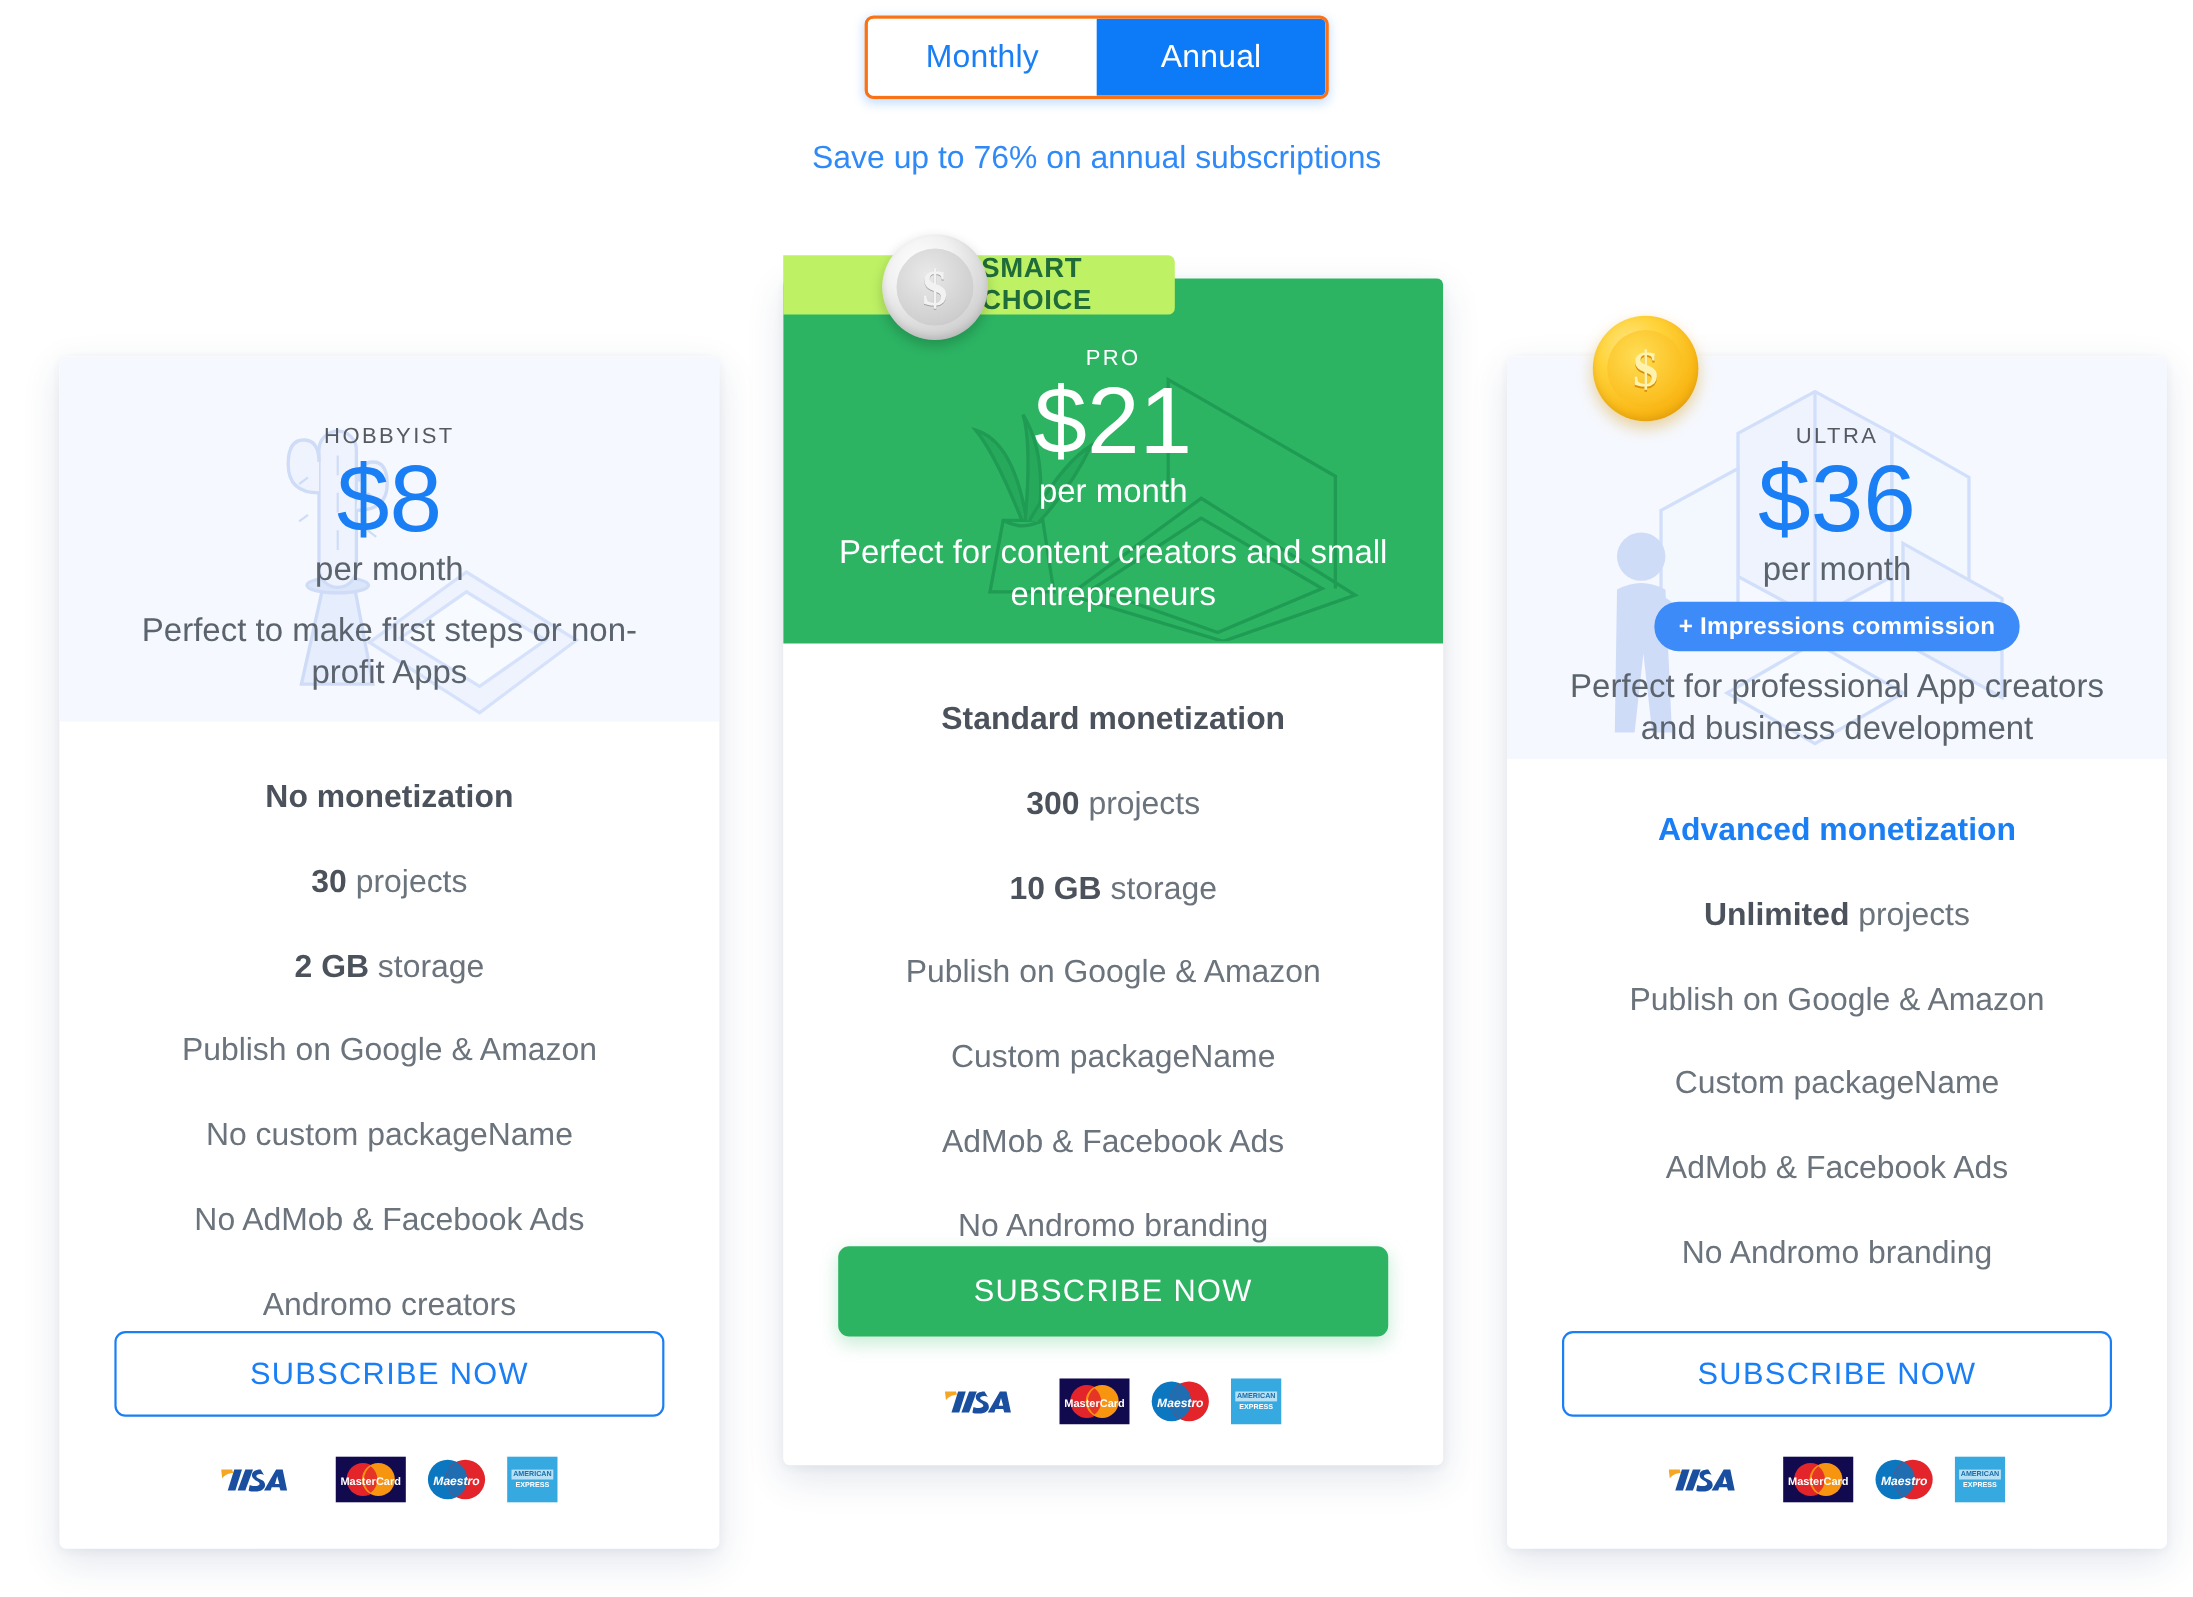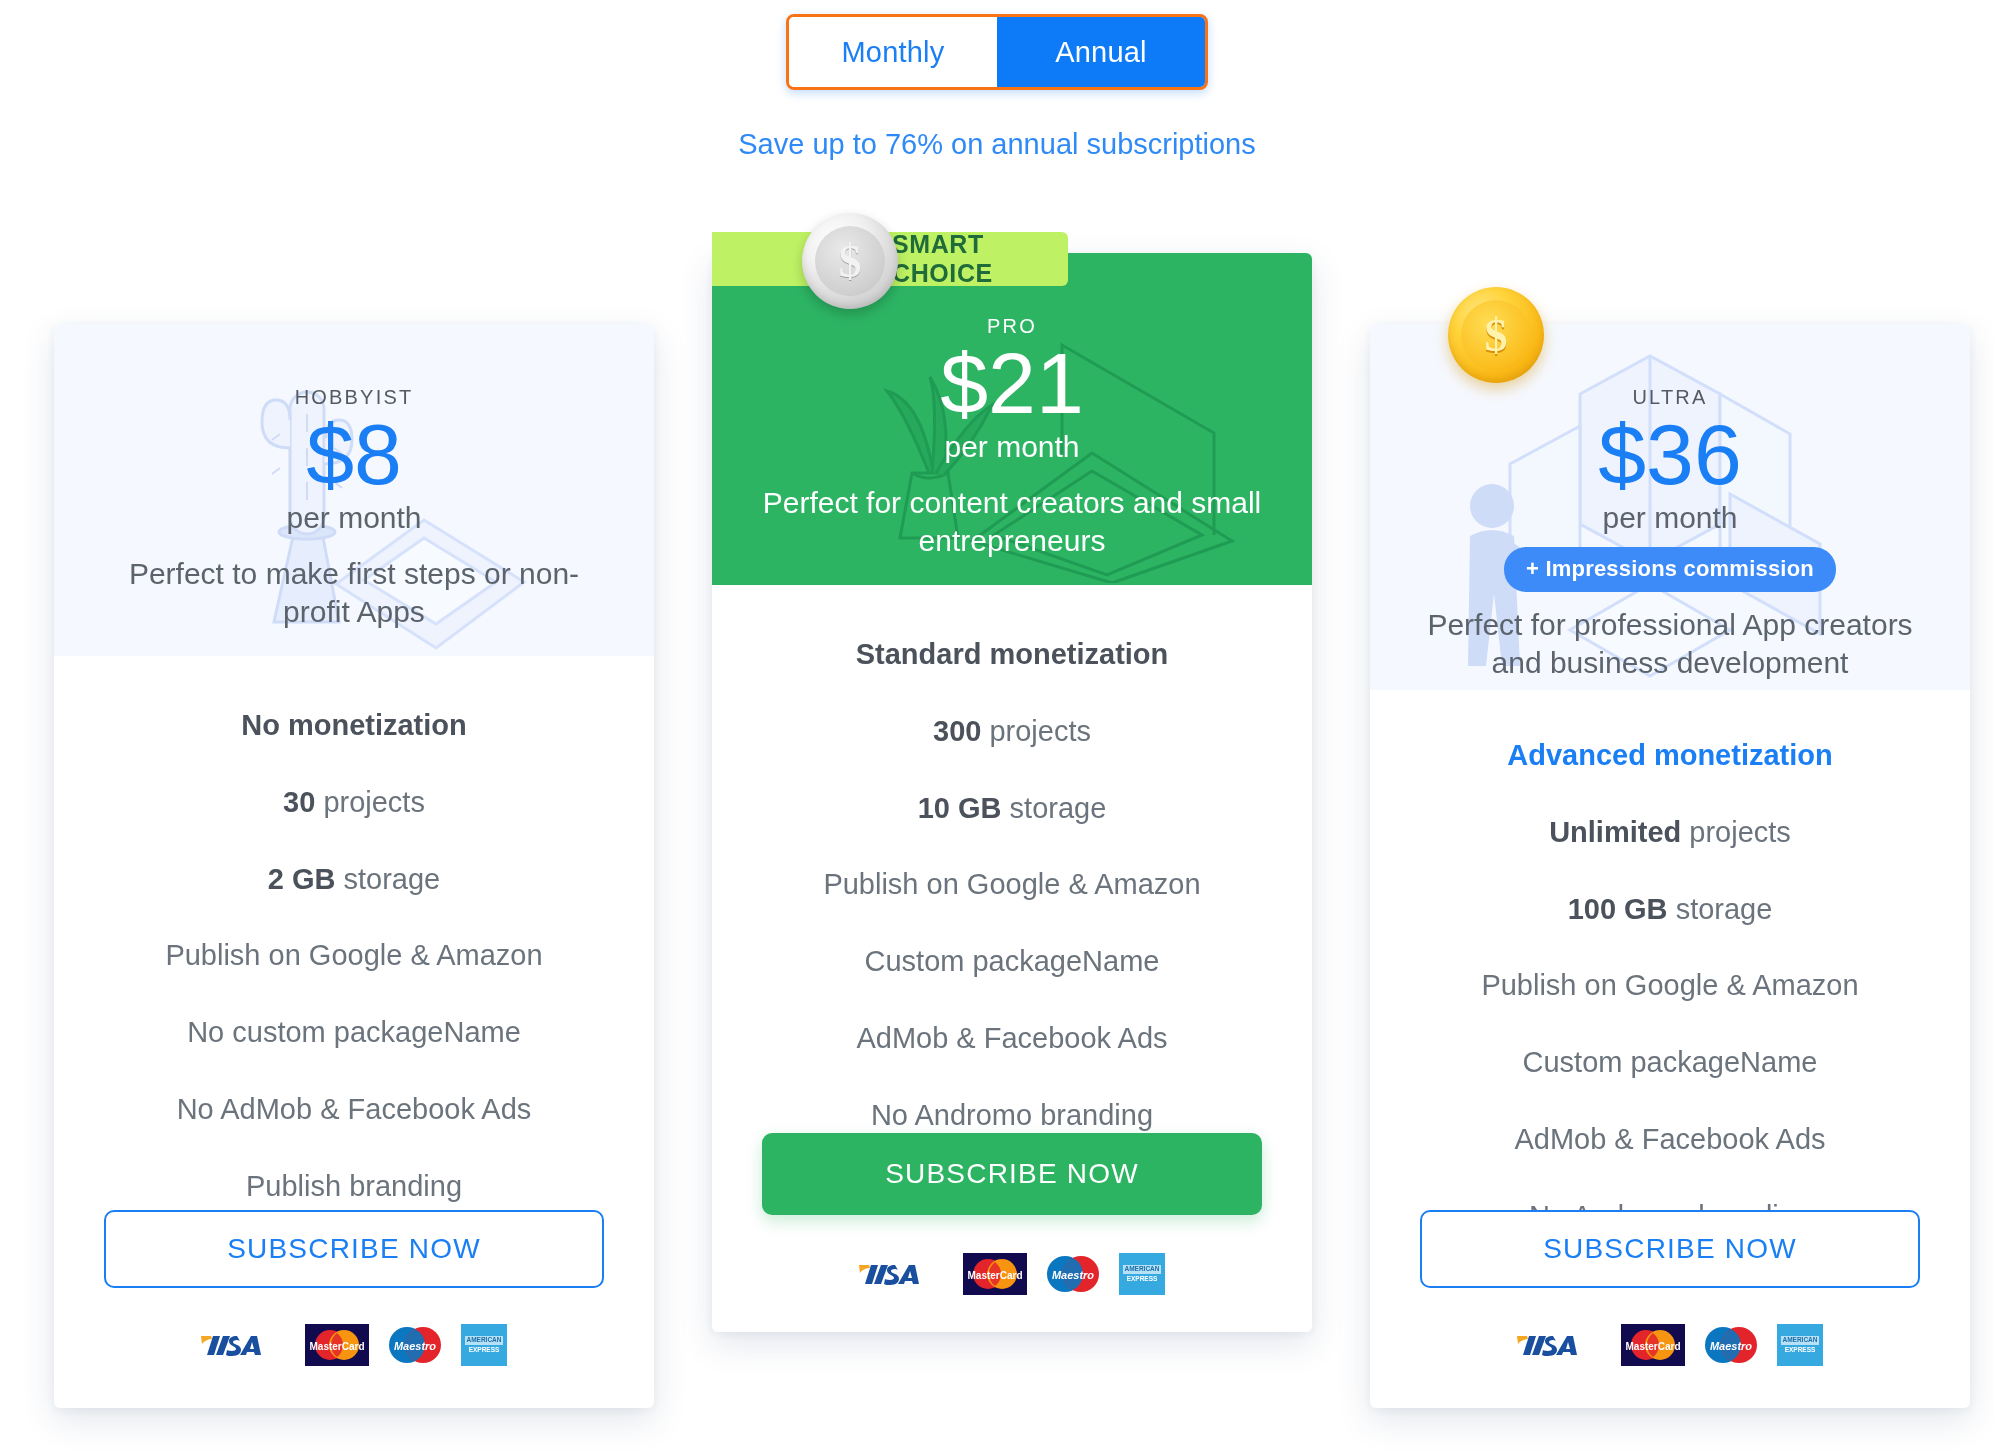--- a/index.html
+++ b/index.html
@@ -246,21 +246,21 @@
           <div class="tagline">Perfect to make first steps or non-profit Apps</div>
         </div>
 
         <div class="features">
           <div class="feature"><b>No monetization</b><span></span></div>
           <div class="feature"><b>30</b><span> projects</span></div>
           <div class="feature"><b>2 GB</b><span> storage</span></div>
           <div class="feature"><b></b><span>Publish on Google &amp; Amazon</span></div>
           <div class="feature"><b></b><span>No custom packageName</span></div>
           <div class="feature"><b></b><span>No AdMob &amp; Facebook Ads</span></div>
-          <div class="feature"><b></b><span>Publish branding</span></div>
+          <div class="feature"><b></b><span>Andromo creators</span></div>
         </div>
 
         <div class="btn-wrap" style="top:886px;">
           <div class="btn btn-outline">SUBSCRIBE NOW</div>
         </div>
 
         <div class="pay-row" style="top:1000px;">
           <svg class="pay" viewBox="0 0 90 32" style="width:90px">
             <path d="M6 26 L12 7 h7 l-6 19z" fill="#1a4fa0"></path>
             <path d="M22 7 l-7 19 h7 l7-19z" fill="#1a4fa0"></path>
@@ -378,21 +378,20 @@
           <div class="plan-name">ULTRA</div>
           <div class="price">$36</div>
           <div class="per-month">per month</div>
           <div class="imp-badge">+ Impressions commission</div>
           <div class="tagline" style="margin-top:14px;">Perfect for professional App creators and business development</div>
         </div>
 
         <div class="features" style="padding-top:48px;">
           <div class="feature accent-blue"><b>Advanced monetization</b><span></span></div>
           <div class="feature"><b>Unlimited</b><span> projects</span></div>
-          <div class="feature"><b>100 GB</b><span> storage</span></div>
           <div class="feature"><b></b><span>Publish on Google &amp; Amazon</span></div>
           <div class="feature"><b></b><span>Custom packageName</span></div>
           <div class="feature"><b></b><span>AdMob &amp; Facebook Ads</span></div>
           <div class="feature"><b></b><span>No Andromo branding</span></div>
         </div>
 
         <div class="btn-wrap" style="top:886px;">
           <div class="btn btn-outline">SUBSCRIBE NOW</div>
         </div>
 

